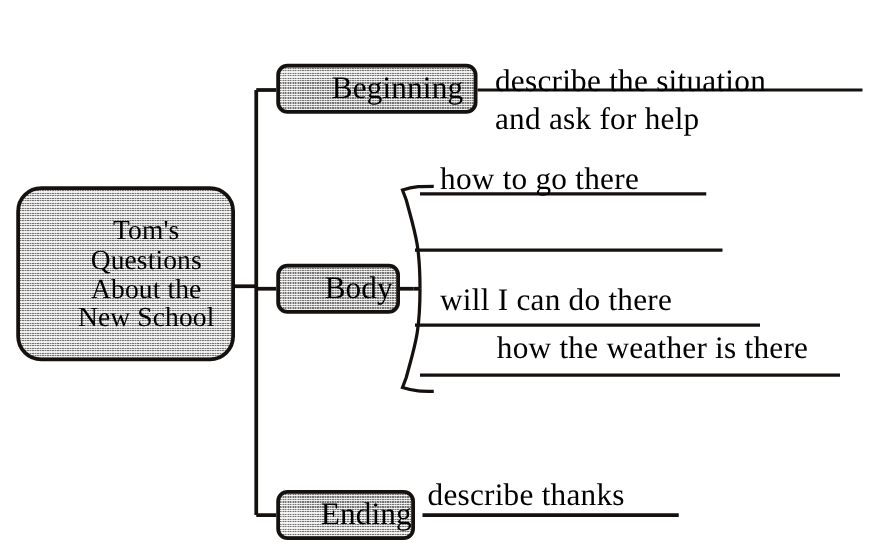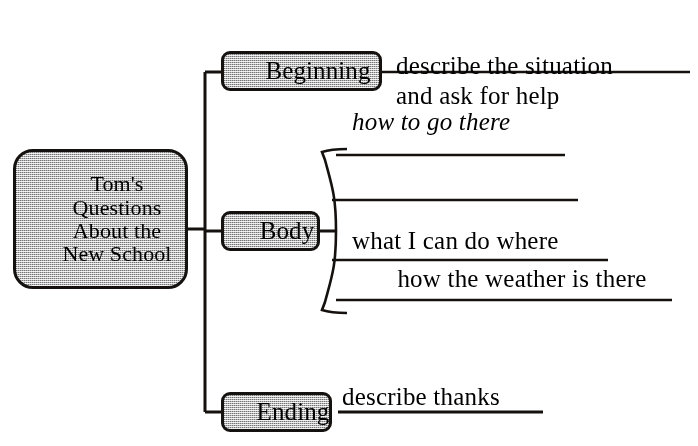--- a/index.html
+++ b/index.html
@@ -84,21 +84,21 @@
   
   .leaf-text {
     position: absolute;
     color: #000000;
     font-size: 25px;
     line-height: 1.18;
     white-space: pre-line;
     letter-spacing: 0.2px;
   }
   #leaf-beginning-1 { left: 396px; top: 3px;  width: 300px; margin-top: 48px; }
-  #leaf-body-1      { left: 352px; top: 107px; width: 330px; font-style: italic; }
+  #leaf-body-1      { left: 352px; top: 129px; width: 330px; }
   #leaf-body-2      { left: 352px; top: 168px; width: 330px; }
   #leaf-body-3      { left: 352px; top: 226px; width: 330px; }
   #leaf-body-4      { left: 352px; top: 264px; width: 340px; text-align: center; }
   #leaf-ending-1    { left: 342px; top: 382px; width: 300px; }
 </style>
 </head>
 <body>
 
 <div id="mindmap-canvas">
 
@@ -149,19 +149,19 @@
   <div class="node-box" id="node-ending">
     <span>Ending</span>
   </div>
 
   <div class="leaf-text" id="leaf-beginning-1">describe the situation
 and ask  for help</div>
 
   <div class="leaf-text" id="leaf-body-1">how to go there</div>
 
 
-  <div class="leaf-text" id="leaf-body-3">what I can do where</div>
+  <div class="leaf-text" id="leaf-body-3">will I can do there</div>
 
   <div class="leaf-text" id="leaf-body-4">how the weather is there</div>
 
   <div class="leaf-text" id="leaf-ending-1">describe thanks</div>
 
 </div>
 
 </body></html>

